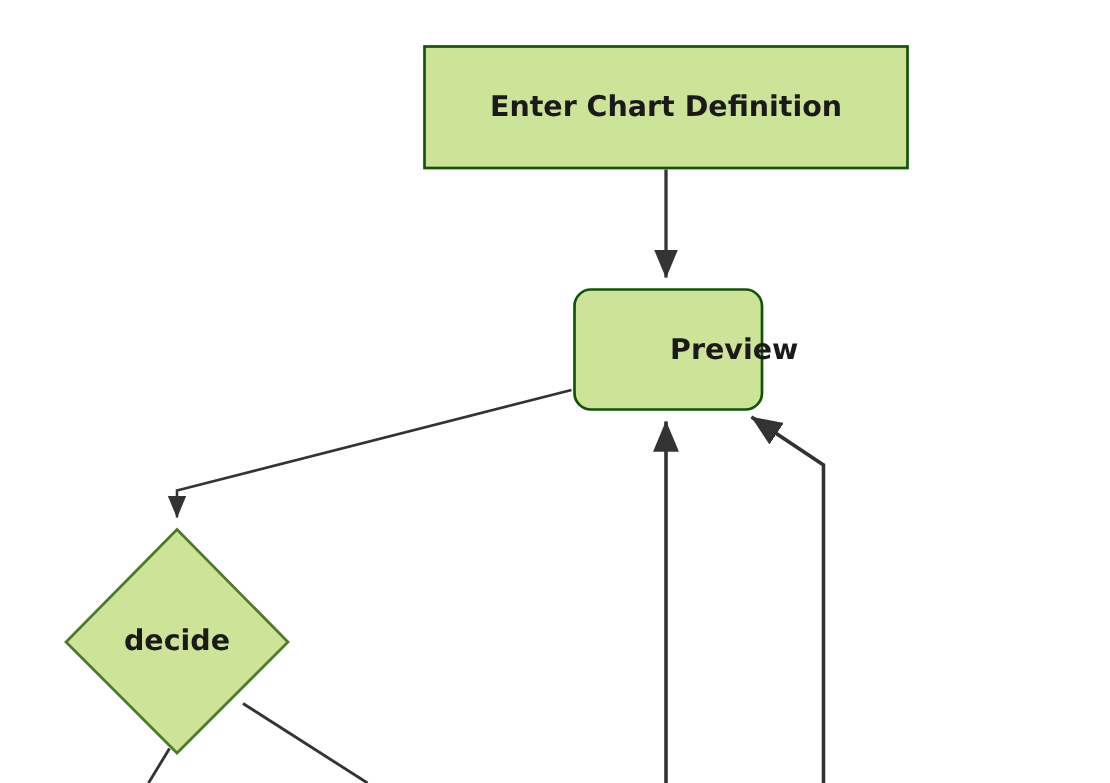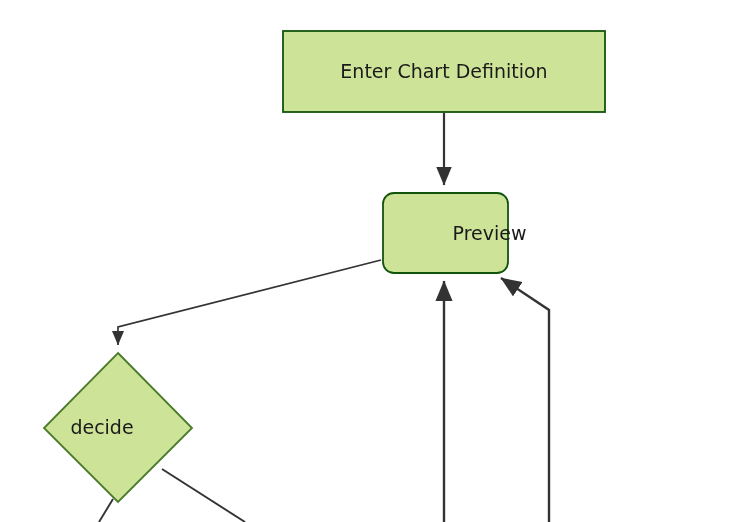--- a/index.html
+++ b/index.html
@@ -11,20 +11,21 @@
     width: 740px;
     height: 522px;
     overflow: hidden;
     font-family: "DejaVu Sans", "Liberation Sans", sans-serif;
   }
   #flowchart-canvas {
     position: relative;
     width: 740px;
     height: 522px;
     background: #ffffff;
+    font-weight: bold;
   }
   #edge-layer {
     position: absolute;
     left: 0;
     top: 0;
     width: 740px;
     height: 522px;
   }
   .node-label {
     position: absolute;
@@ -66,15 +67,15 @@
 
     <rect x="383" y="193" width="125" height="80" rx="11" ry="11" fill="#cde498" stroke="#13540c" stroke-width="1.8"></rect>
 
     <polygon points="118,353 192,428 118,502 44,428" fill="#cde498" stroke="#4a7a2a" stroke-width="1.8"></polygon>
   </svg>
 
   <div class="node-label" style="left:283px; top:31px; width:322px; height:81px;">Enter Chart Definition</div>
 
   <div class="node-label" style="left:383px; top:193px; width:125px; height:80px;padding-left:44px;">Preview</div>
 
-  <div class="node-label" style="left:28px; top:353px; width:148px; height:149px;">decide</div>
+  <div class="node-label" style="left:44px; top:353px; width:148px; height:149px;">decide</div>
 
 </div>
 
 </body></html>

